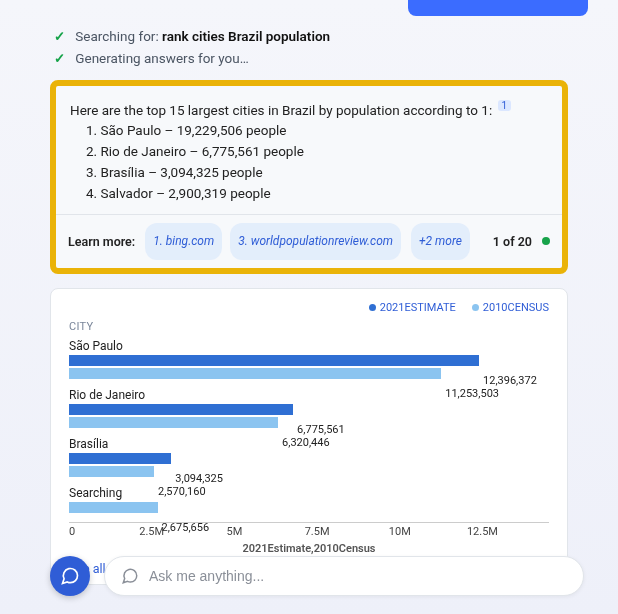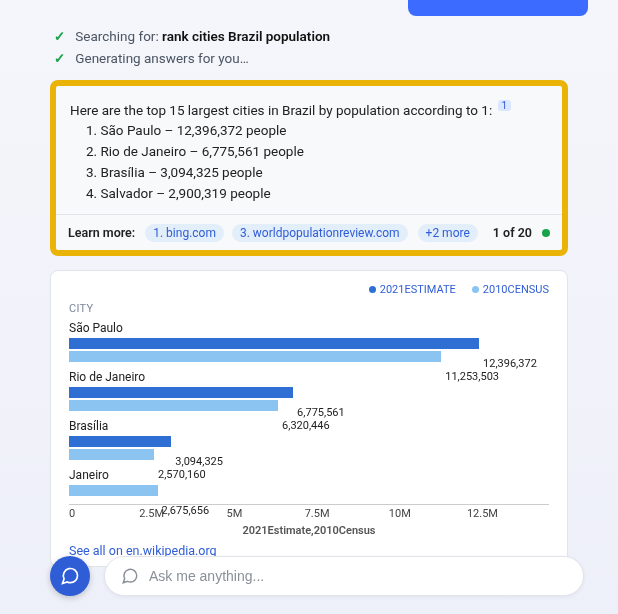--- a/index.html
+++ b/index.html
@@ -53,24 +53,25 @@
     padding: 8px 12px;
     display: flex;
     align-items: center;
     gap: 10px;
     font-size: 12.5px;
   }
   .learn-row .label { font-weight: 600; color: #222; }
   .src-chip {
     background: #e3eefb;
     color: #2f5dd6;
-    padding: 0 8px;
+    padding: 9px 8px;
     border-radius: 12px;
     font-size: 12px;
     cursor: pointer;
+    font-style: italic;
   }
   .learn-row .count { margin-left: auto; font-weight: 600; font-size: 12.5px; }
   .learn-row .dot { width: 8px; height: 8px; border-radius: 50%; background: #17a34a; }
   .chart-card {
     margin: 14px 50px 0 50px;
     background: #fff;
     border: 1px solid #e1e5ea;
     border-radius: 8px;
     padding: 12px 18px 8px 18px;
   }
@@ -141,21 +142,21 @@
     <span class="prefix">Generating answers for you…</span>
   </div>
 </div>
 
 <div class="answer-card">
   <div>
     <span>Here are the top 15 largest cities in Brazil by population according to 1:</span>
     <sup>1</sup>
   </div>
   <div id="answer-list">
-      <div class="list-item">1. São Paulo – 12,396,372 people</div>
+      <div class="list-item">1. São Paulo – 19,229,506 people</div>
       <div class="list-item">2. Rio de Janeiro – 6,775,561 people</div>
       <div class="list-item">3. Brasília – 3,094,325 people</div>
       <div class="list-item">4. Salvador – 2,900,319 people</div>
     </div>
   <div class="learn-row">
     <span class="label">Learn more:</span>
     <span id="sources-holder" style="display:flex;gap:8px">
         <span class="src-chip">1. bing.com</span>
         <span class="src-chip">3. worldpopulationreview.com</span>
       </span>
@@ -205,21 +206,21 @@
         <div class="bar-row">
           <div class="bar" style="width: 102.351px; background: rgb(47, 111, 211);"></div>
           <span class="bar-val">3,094,325</span>
         </div>
         <div class="bar-row">
           <div class="bar" style="width: 85.013px; background: rgb(139, 196, 240);"></div>
           <span class="bar-val">2,570,160</span>
         </div>
       </div>
       <div class="bar-group">
-        <div class="bar-label">Janeiro</div>
+        <div class="bar-label">Searching</div>
         <div class="bar-row">
           <div class="bar" style="width: 88.5025px; background: rgb(139, 196, 240);"></div>
           <span class="bar-val">2,675,656</span>
         </div>
       </div>
     </div>
   <div class="axis" id="axis">
       <span class="tick" style="left: 0px;">0</span>
       <span class="tick" style="left: 82.6923px;">2.5M</span>
       <span class="tick" style="left: 165.385px;">5M</span>

